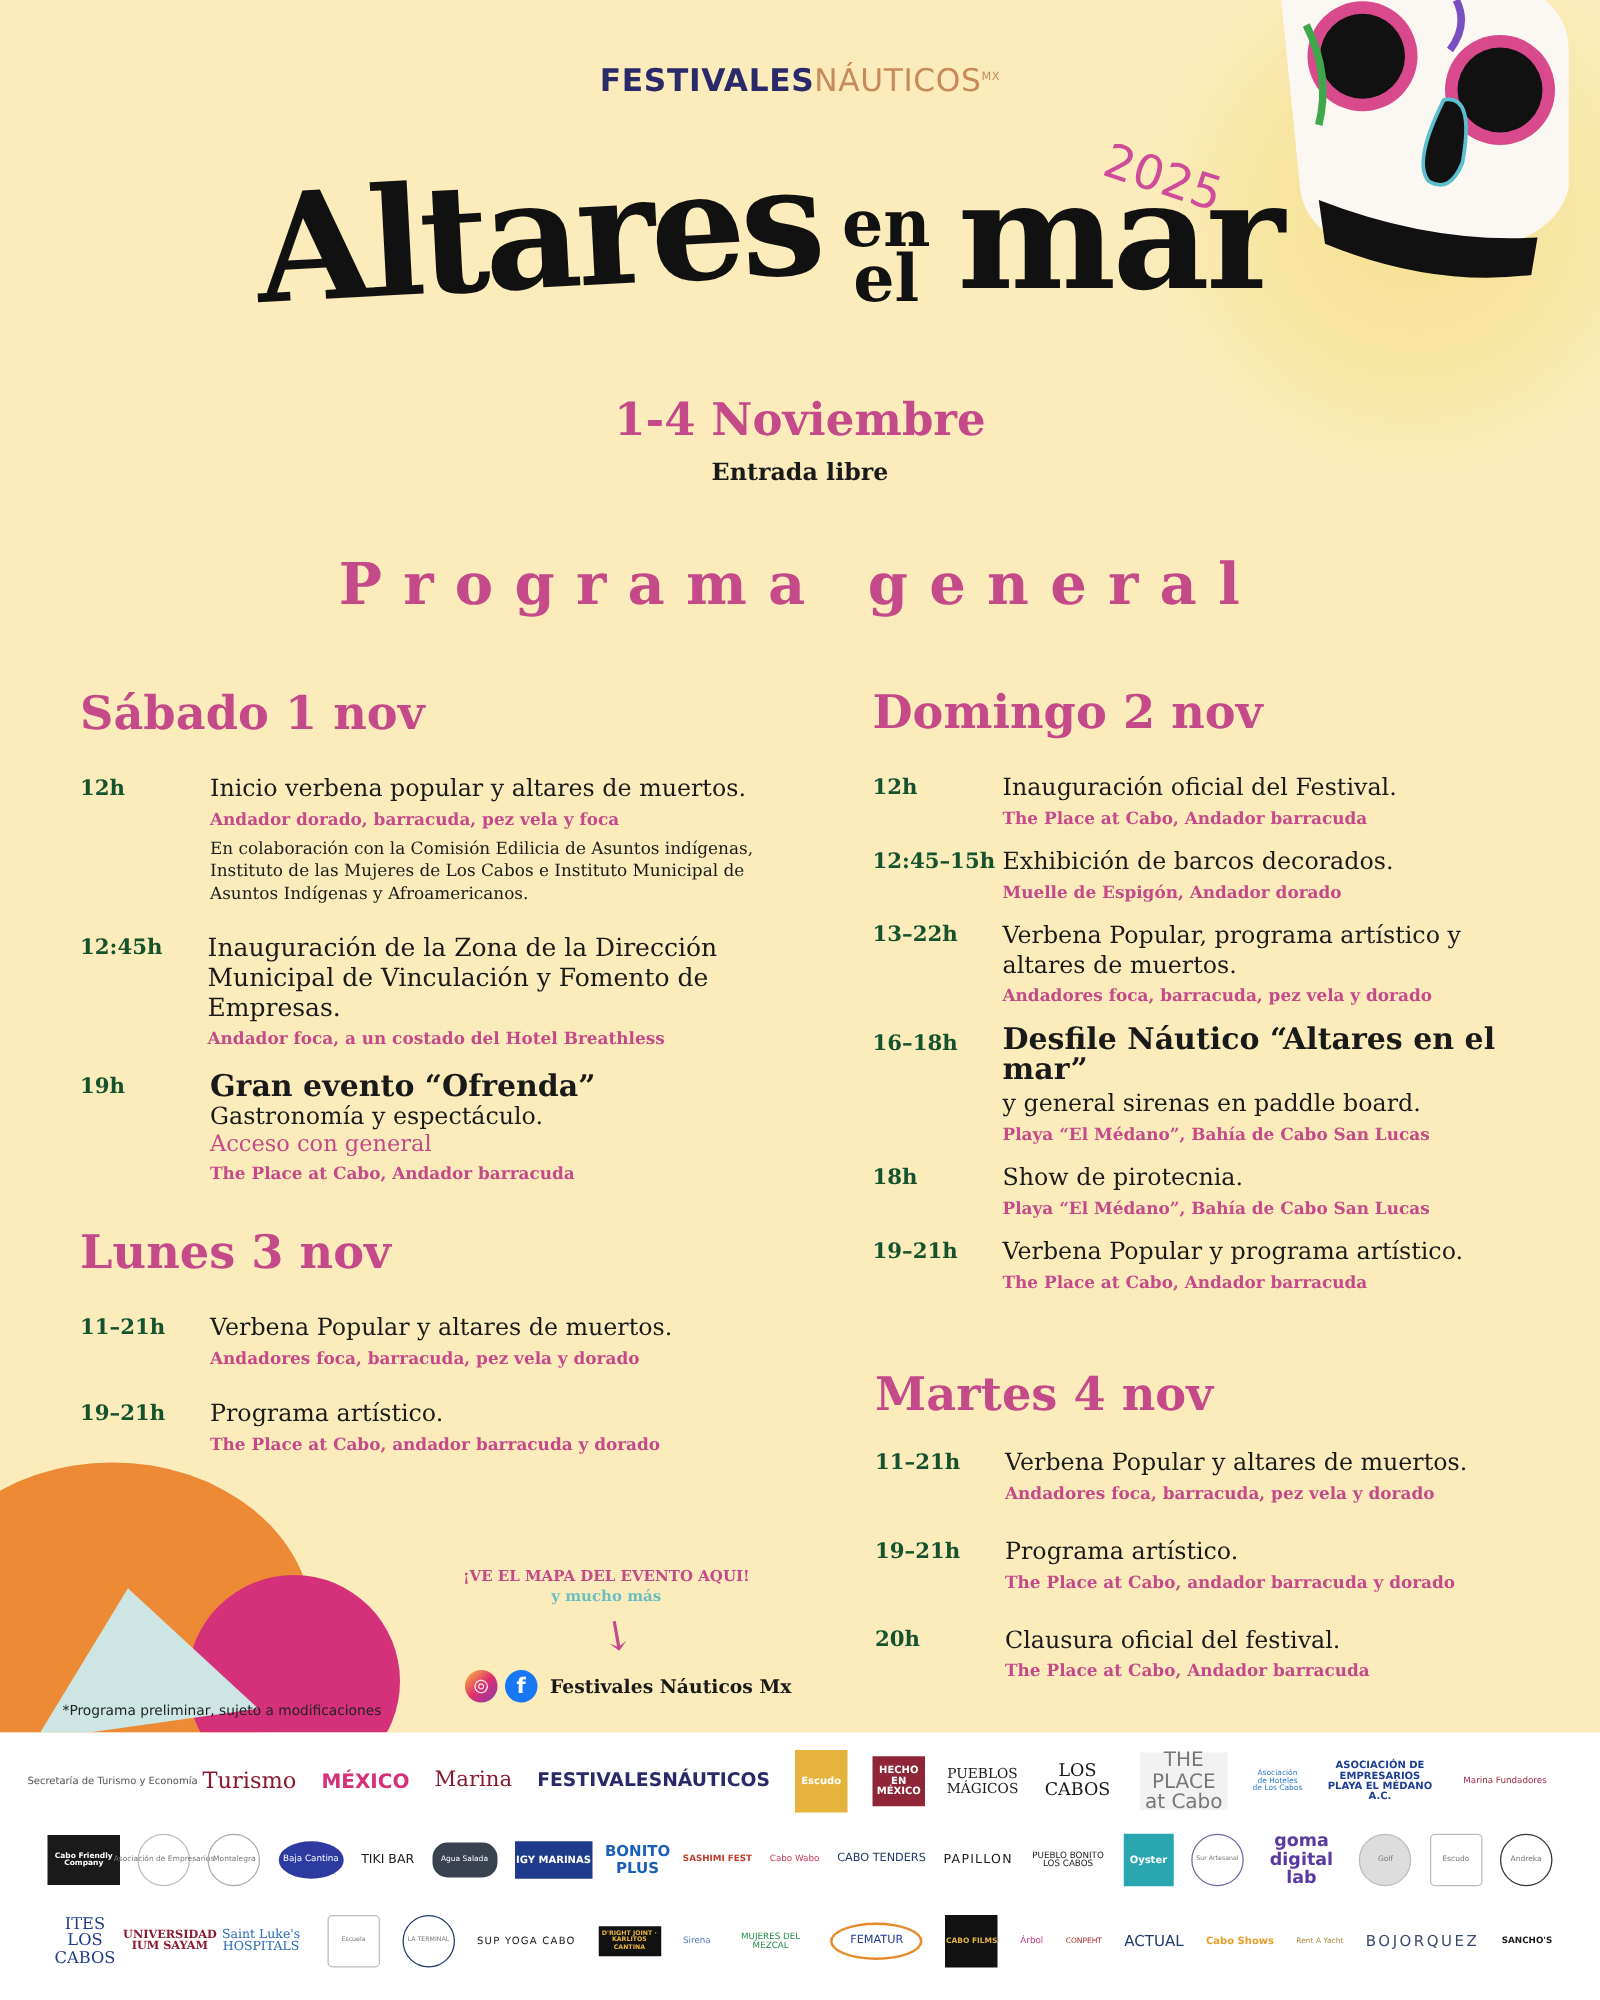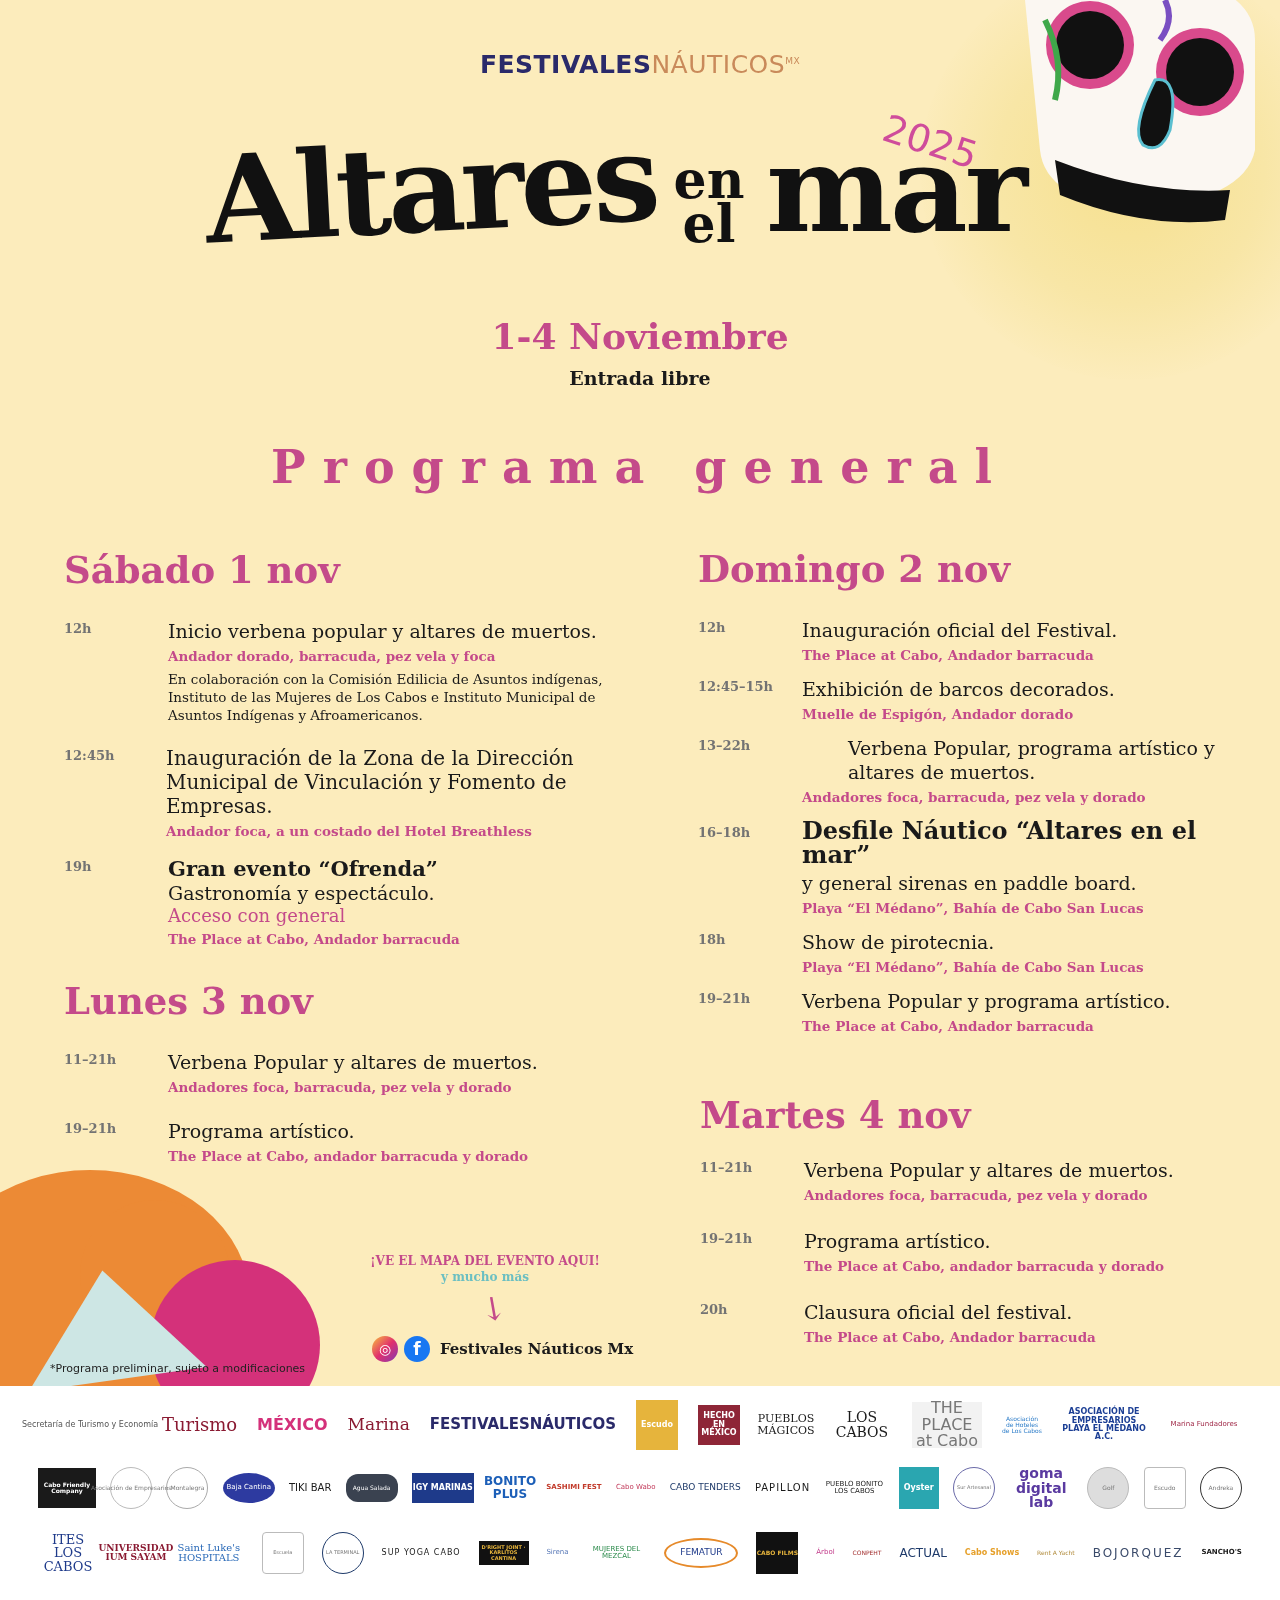--- a/index.html
+++ b/index.html
@@ -15,24 +15,24 @@
   .title .w1 { font-size:120px; letter-spacing:-4px; display:inline-block; transform:rotate(-3deg); }
   .title .enel { display:inline-block; font-size:52px; line-height:44px; vertical-align:top; margin:40px 16px 0 12px; text-align:center; }
   .title .w2 { font-size:120px; letter-spacing:-3px; display:inline-block; }
   .year { position:absolute; left:882px; top:120px; font-family:"DejaVu Sans", sans-serif; font-size:38px; color:#cf4c9b; transform:rotate(18deg); }
   .dates { position:absolute; left:0; width:1280px; top:315px; text-align:center; color:#c44a8a; font-size:36px; font-weight:bold; }
   .venue { position:absolute; left:0; width:1280px; top:364px; text-align:center; font-size:19px; font-weight:bold; line-height:29px; }
   .program { position:absolute; left:0; width:1280px; top:440px; text-align:center; color:#c44a8a; font-size:46px; font-weight:bold; letter-spacing:17px; }
   .col { position:absolute; }
   .day { color:#c44a8a; font-weight:bold; font-size:37px; margin:0; line-height:46px; }
   .ev { position:relative; }
-  .time { position:absolute; left:0; top:2px; color:#737373; font-weight:bold; font-size:13px; }
+  .time { position:absolute; left:0; top:2px; color:#14532d; font-weight:bold; font-size:17px; }
   .body { margin-left:104px; }
   .ev-title { font-size:19px; line-height:24px; }
-  .ev-title.big { font-weight:bold; font-size:21px; }
+  .ev-title.big { font-weight:bold; font-size:24px; }
   .ev-title.huge { font-weight:bold; font-size:24px; }
   .loc { color:#c44a8a; font-weight:bold; font-size:13.5px; margin-top:5px; }
   .note { font-size:13.5px; line-height:18px; margin-top:6px; }
   .ticket { color:#c44a8a; font-size:18px; }
   .flower-orange { position:absolute; left:-70px; top:1170px; width:320px; height:260px; border-radius:50%; background:#ec8a35; }
   .flower-orange2 { position:absolute; left:80px; top:1200px; width:150px; height:150px; border-radius:50%; background:#ec8a35; }
   .flower-pink { position:absolute; left:150px; top:1260px; width:170px; height:170px; border-radius:50%; background:#d4317a; }
   .flower-white { position:absolute; left:20px; top:1270px; width:0; height:0; border-left:90px solid transparent; border-right:90px solid transparent; border-bottom:110px solid #cde6e4; transform:rotate(-8deg); }
   .disclaimer { position:absolute; left:50px; top:1362px; font-family:"DejaVu Sans", sans-serif; font-size:11px; color:#222; }
   .map-cta { position:absolute; left:360px; top:1253px; width:250px; text-align:center; font-size:12px; line-height:16px; }
@@ -144,21 +144,21 @@
     <div class="ev" style="margin-top:14px;">
       <span class="time">12:45–15h</span>
       <div class="body">
         <div class="ev-title">Exhibición de barcos decorados.</div>
         <div class="loc">Muelle de Espigón, Andador dorado</div>
       </div>
     </div>
     <div class="ev" style="margin-top:14px;">
       <span class="time">13–22h</span>
       <div class="body">
-        <div class="ev-title" style="width:380px;margin-left:46px;">Verbena Popular, programa artístico y altares de muertos.</div>
+        <div class="ev-title" style="width:380px;">Verbena Popular, programa artístico y altares de muertos.</div>
         <div class="loc">Andadores foca, barracuda, pez vela y dorado</div>
       </div>
     </div>
     <div class="ev" style="margin-top:14px;">
       <span class="time" style="top:6px;">16–18h</span>
       <div class="body">
         <div class="ev-title huge">Desfile Náutico “Altares en el mar”</div>
         <div class="ev-title" style="margin-top:4px;">y general sirenas en paddle board.</div>
         <div class="loc">Playa “El Médano”, Bahía de Cabo San Lucas</div>
       </div>

